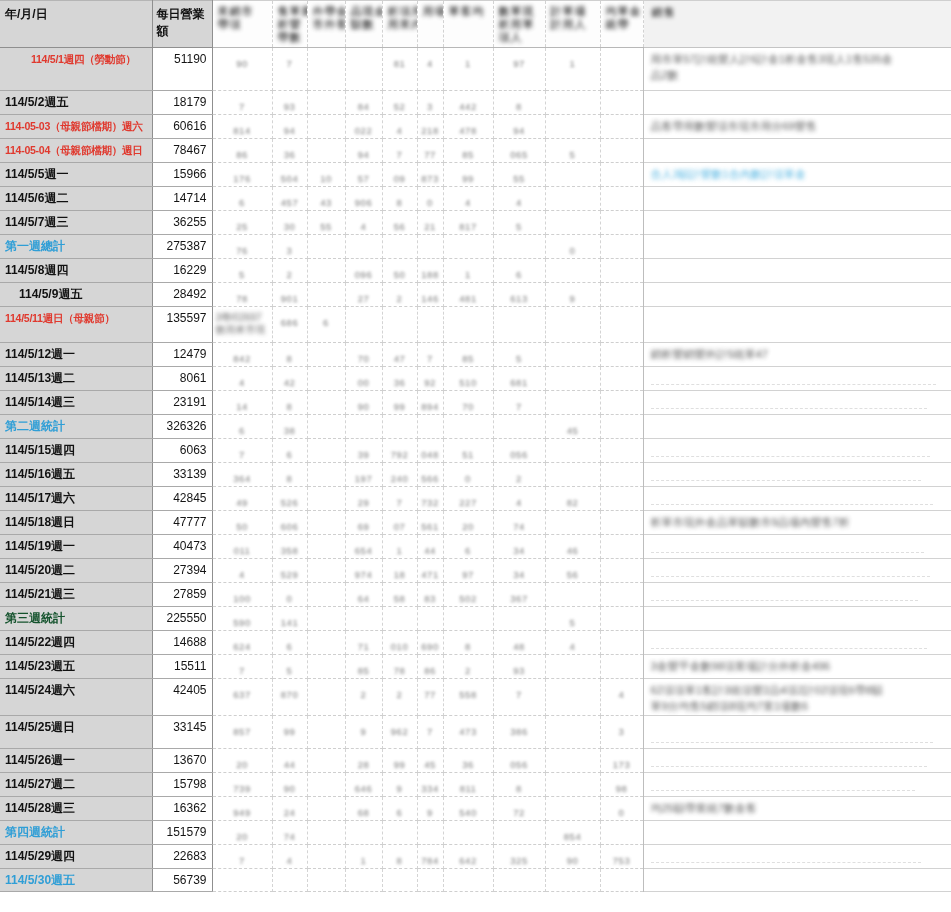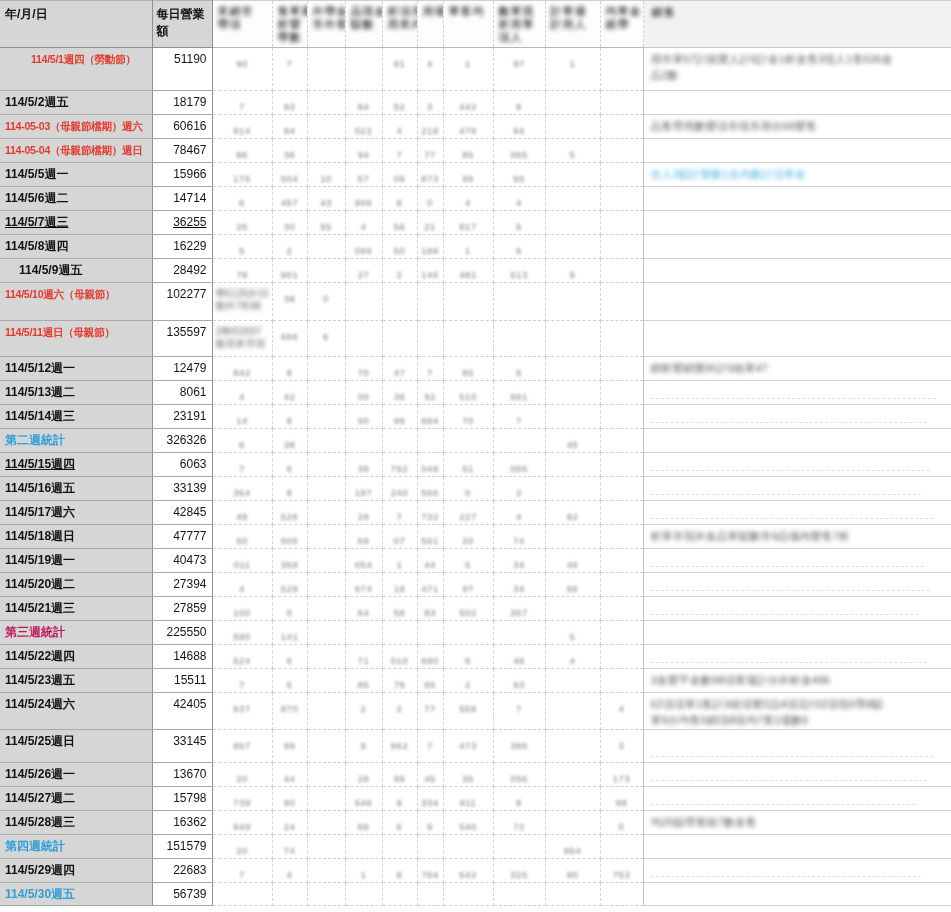--- a/index.html
+++ b/index.html
@@ -194,32 +194,47 @@
           <td class="dc"><span class="sm">43</span></td>
           <td class="dc"><span class="sm">906</span></td>
           <td class="dc"><span class="sm">8</span></td>
           <td class="dc"><span class="sm">0</span></td>
           <td class="dc"><span class="sm">4</span></td>
           <td class="dc"><span class="sm">4</span></td>
           <td class="dc"></td>
           <td class="dc last"></td>
           <td class="notes"></td>
         </tr>
-        <tr style="height: 22px; text-decoration: underline;">
+        <tr style="height: 22px;">
           <td class="date" style="color: rgb(17, 17, 17);">114/5/7週三</td>
           <td class="rev">36255</td>
           <td class="dc"><span class="sm">25</span></td>
           <td class="dc"><span class="sm">30</span></td>
           <td class="dc"><span class="sm">55</span></td>
           <td class="dc"><span class="sm">4</span></td>
           <td class="dc"><span class="sm">56</span></td>
           <td class="dc"><span class="sm">21</span></td>
           <td class="dc"><span class="sm">817</span></td>
           <td class="dc"><span class="sm">5</span></td>
           <td class="dc"></td>
+          <td class="dc last"></td>
+          <td class="notes"></td>
+        </tr>
+        <tr style="height: 22px;">
+          <td class="date" style="color: rgb(47, 158, 214);">第一週總計</td>
+          <td class="rev">275387</td>
+          <td class="dc"><span class="sm">76</span></td>
+          <td class="dc"><span class="sm">3</span></td>
+          <td class="dc"></td>
+          <td class="dc"></td>
+          <td class="dc"></td>
+          <td class="dc"></td>
+          <td class="dc"></td>
+          <td class="dc"></td>
+          <td class="dc"><span class="sm">0</span></td>
           <td class="dc last"></td>
           <td class="notes"></td>
         </tr>
         <tr style="height: 22px;">
           <td class="date" style="color: rgb(17, 17, 17);">114/5/8週四</td>
           <td class="rev">16229</td>
           <td class="dc"><span class="sm">5</span></td>
           <td class="dc"><span class="sm">2</span></td>
           <td class="dc"></td>
           <td class="dc"><span class="sm">096</span></td>
@@ -239,37 +254,20 @@
           <td class="dc"></td>
           <td class="dc"><span class="sm">27</span></td>
           <td class="dc"><span class="sm">2</span></td>
           <td class="dc"><span class="sm">146</span></td>
           <td class="dc"><span class="sm">481</span></td>
           <td class="dc"><span class="sm">613</span></td>
           <td class="dc"><span class="sm">9</span></td>
           <td class="dc last"></td>
           <td class="notes"></td>
         </tr>
-        <tr style="height: 38px;">
-          <td class="date long" style="color: rgb(224, 57, 46);">114/5/10週六（母親節）</td>
-          <td class="rev">102277</td>
-          <td class="dc">
-            <div class="bigblur">帶5135外15<div>數外7析銷</div></div>
-          </td>
-          <td class="dc"><span class="sm">38</span></td>
-          <td class="dc"><span class="sm">0</span></td>
-          <td class="dc"></td>
-          <td class="dc"></td>
-          <td class="dc"></td>
-          <td class="dc"></td>
-          <td class="dc"></td>
-          <td class="dc"></td>
-          <td class="dc last"></td>
-          <td class="notes"></td>
-        </tr>
         <tr style="height: 36px; padding-left: 17px;">
           <td class="date long" style="color: rgb(224, 57, 46);">114/5/11週日（母親節）</td>
           <td class="rev">135597</td>
           <td class="dc">
             <div class="bigblur">3帶/02697<div>數用來市現</div></div>
           </td>
           <td class="dc"><span class="sm">686</span></td>
           <td class="dc"><span class="sm">6</span></td>
           <td class="dc"></td>
           <td class="dc"></td>
@@ -340,21 +338,21 @@
           <td class="dc"></td>
           <td class="dc"></td>
           <td class="dc"></td>
           <td class="dc"></td>
           <td class="dc"></td>
           <td class="dc"><span class="sm">45</span></td>
           <td class="dc last"></td>
           <td class="notes"></td>
         </tr>
         <tr style="height: 22px;">
-          <td class="date" style="color: rgb(17, 17, 17); text-decoration: underline;">114/5/15週四</td>
+          <td class="date" style="color: rgb(17, 17, 17);">114/5/15週四</td>
           <td class="rev">6063</td>
           <td class="dc"><span class="sm">7</span></td>
           <td class="dc"><span class="sm">6</span></td>
           <td class="dc"></td>
           <td class="dc"><span class="sm">39</span></td>
           <td class="dc"><span class="sm">792</span></td>
           <td class="dc"><span class="sm">048</span></td>
           <td class="dc"><span class="sm">51</span></td>
           <td class="dc"><span class="sm">056</span></td>
           <td class="dc"></td>
@@ -459,21 +457,21 @@
           <td class="dc"><span class="sm">83</span></td>
           <td class="dc"><span class="sm">502</span></td>
           <td class="dc"><span class="sm">367</span></td>
           <td class="dc"></td>
           <td class="dc last"></td>
           <td class="notes">
             <div class="nfaint" style="width: 87%;"></div>
           </td>
         </tr>
         <tr style="height: 22px;">
-          <td class="date" style="color: #be185d;">第三週統計</td>
+          <td class="date" style="color: #14532d;">第三週統計</td>
           <td class="rev">225550</td>
           <td class="dc"><span class="sm">590</span></td>
           <td class="dc"><span class="sm">141</span></td>
           <td class="dc"></td>
           <td class="dc"></td>
           <td class="dc"></td>
           <td class="dc"></td>
           <td class="dc"></td>
           <td class="dc"></td>
           <td class="dc"><span class="sm">5</span></td>

